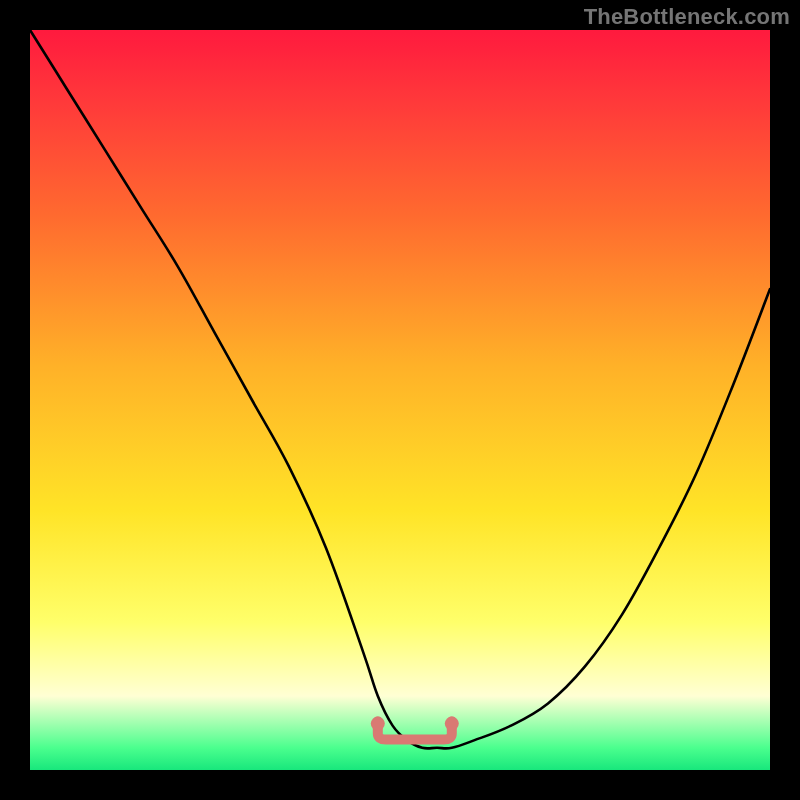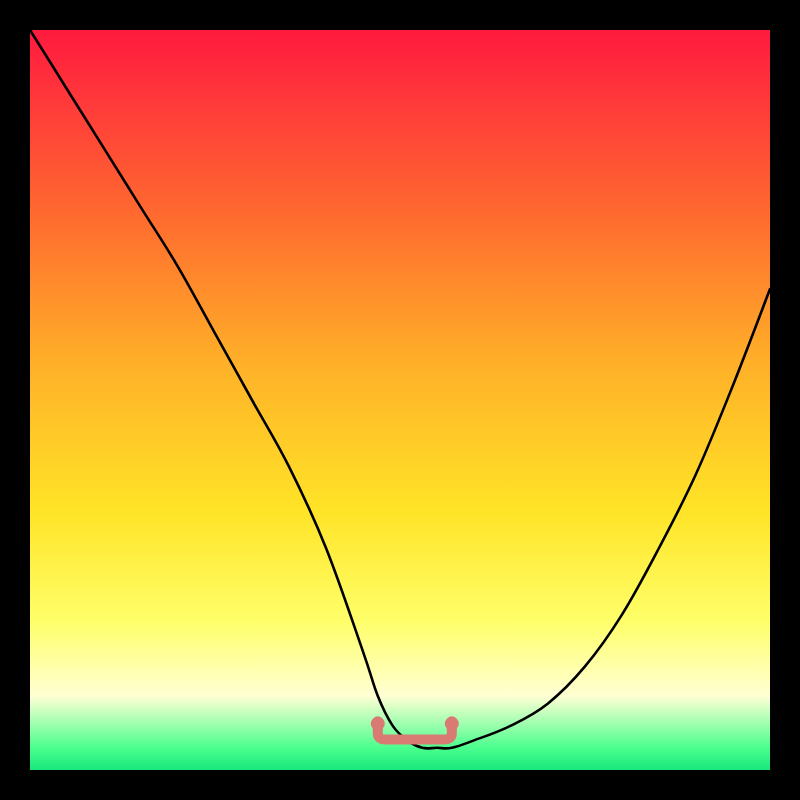--- a/index.html
+++ b/index.html
@@ -60,13 +60,14 @@
 
   <div class="plot-area">
     <svg class="curves" viewBox="0 0 740 740" preserveAspectRatio="none">
       <path id="curve-path" fill="none" stroke="#000000" stroke-width="2.6" stroke-linecap="round" d="M 0,0 C 6.66,10.655999999999988 23.68,37.887999999999934 37,59.19999999999993 C 50.32,80.51199999999993 60.68,97.08799999999997 74,118.39999999999998 C 87.32,139.712 97.68,156.28800000000004 111,177.60000000000002 C 124.32,198.912 134.68,214.15599999999995 148,236.79999999999995 C 161.32,259.44399999999996 171.68,279.42400000000004 185,303.40000000000003 C 198.32,327.37600000000003 208.68,346.024 222,370 C 235.32,393.976 245.68,409.96000000000004 259,436.6 C 272.32,463.24 282.68,484.7 296,518 C 309.32,551.3 323.676,594.96 333,621.6 C 342.324,648.24 342.472,652.68 347.79999999999995,666 C 353.12799999999993,679.32 357.27199999999993,687.6080000000001 362.59999999999997,695.6 C 367.928,703.592 372.072,706.404 377.40000000000003,710.4 C 382.72800000000007,714.396 386.872,716.468 392.20000000000005,717.8 C 397.5280000000001,719.132 401.6720000000001,717.8 407.00000000000006,717.8 C 412.32800000000003,717.8 415.14,719.132 421.79999999999995,717.8 C 428.4599999999999,716.468 433.344,714.396 444,710.4 C 454.656,706.404 467.68,702.26 481,695.6 C 494.32,688.94 504.68,684.056 518,673.4 C 531.32,662.7439999999999 541.68,652.384 555,636.4 C 568.32,620.4159999999999 578.68,605.912 592,584.6 C 605.32,563.288 615.68,543.308 629,518 C 642.32,492.692 652.68,473.304 666,444 C 679.32,414.696 689.68,388.5 703,355.2 C 716.32,321.9 733.34,276.316 740,259"></path>
       <path id="valley-path" fill="none" stroke="#d97a73" stroke-width="10" stroke-linecap="round" d="M 347.79999999999995,691.6 L 347.79999999999995,703.6 Q 347.79999999999995,709.6 355.79999999999995,709.6 L 413.79999999999995,709.6 Q 421.79999999999995,709.6 421.79999999999995,703.6 L 421.79999999999995,691.6"></path>
       <circle id="valley-dot-a" r="7" fill="#d97a73" cx="347.79999999999995" cy="693.6"></circle>
       <circle id="valley-dot-b" r="7" fill="#d97a73" cx="421.79999999999995" cy="693.6"></circle>
     </svg>
   </div>
 
+  <div class="watermark">TheBottleneck.com</div>
 </div>
 
 </body></html>

